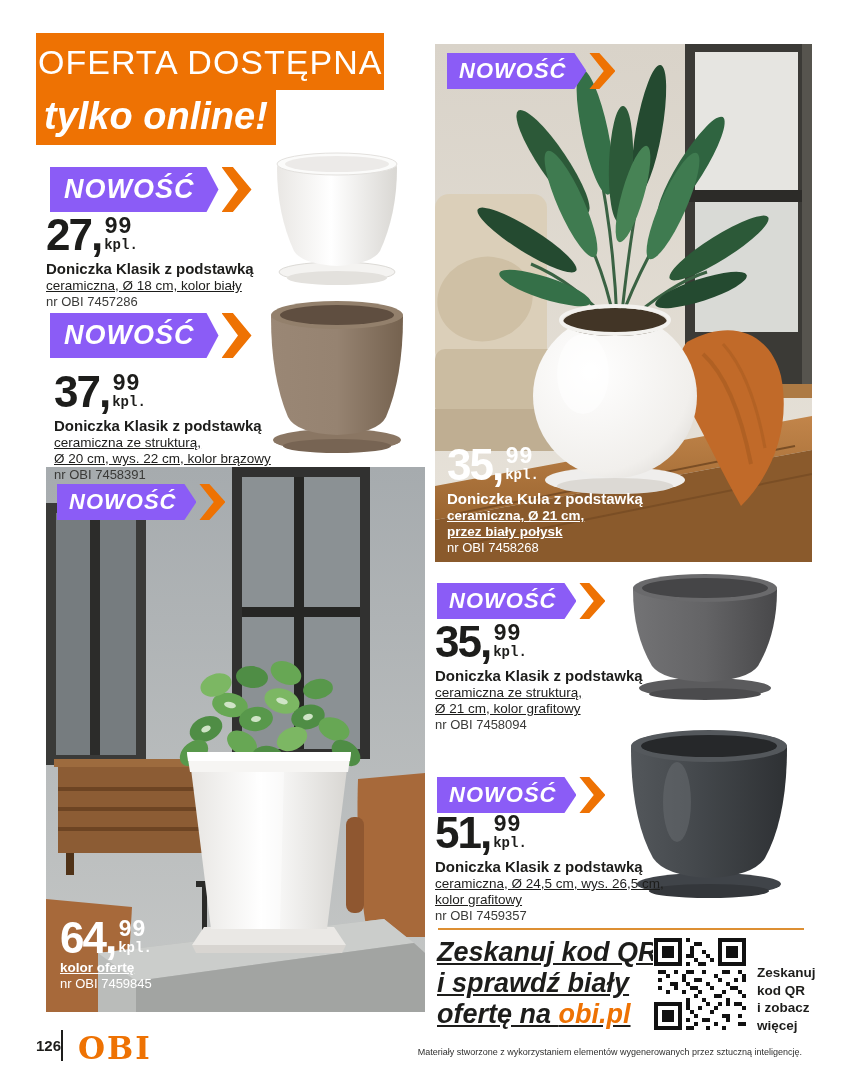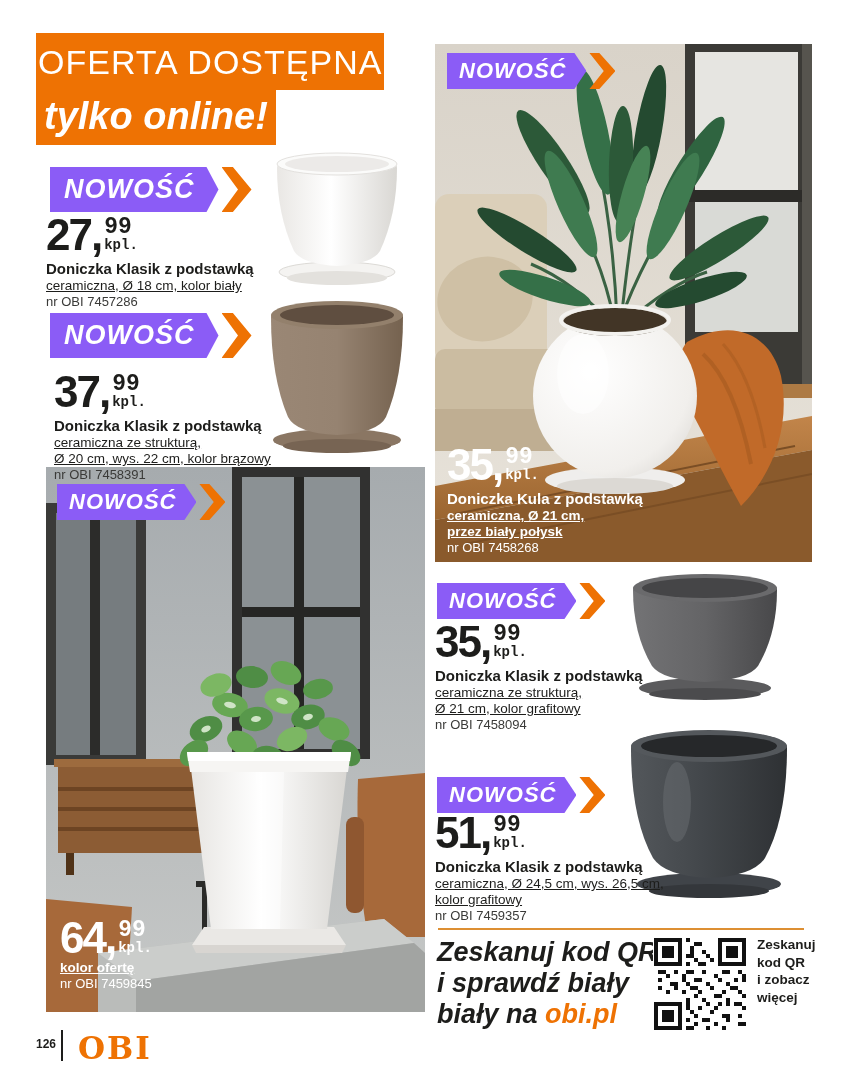--- a/index.html
+++ b/index.html
@@ -34,25 +34,25 @@
   .psku{font-size:13px;line-height:16px;white-space:nowrap;color:#3a3a38;}
   .white{color:#ffffff;}
   .white .psku{color:#ffffff;}
   .white .pdesc{font-weight:bold;}
 
   .photo{z-index:1;}
   .photo svg{display:block;width:100%;height:100%;}
 
   #divider{left:438px;top:928px;width:366px;height:2px;background:#dd8f33;z-index:6;}
 
-  .qr-head{left:437px;top:937px;font-size:27px;font-weight:bold;font-style:italic;line-height:31px;white-space:nowrap;z-index:6;}
+  .qr-head{left:437px;top:937px;font-size:27px;font-weight:bold;font-style:italic;line-height:31px;white-space:nowrap;z-index:6;text-decoration:underline;}
   .qr-link{color:#ee7203;cursor:pointer;}
-  .qr-side{left:757px;top:936px;font-size:13.5px;font-weight:bold;line-height:17.5px;white-space:nowrap;z-index:6;}
-
-  #pageno{left:36px;top:1037px;font-size:12px;font-weight:bold;}
+  .qr-side{left:757px;top:964px;font-size:13.5px;font-weight:bold;line-height:17.5px;white-space:nowrap;z-index:6;}
+
+  #pageno{left:36px;top:1037px;font-size:15px;font-weight:bold;}
   #vline{left:61px;top:1030px;width:2px;height:31px;background:#1d1d1b;}
   #obilogo{left:78px;top:1031px;font-family:"DejaVu Serif",serif;font-weight:bold;font-size:31px;
            color:#ee7203;letter-spacing:2px;line-height:34px;}
   #disclaimer{right:48px;top:1047px;font-size:9px;color:#2f2f2e;white-space:nowrap;}
 </style>
 </head>
 <body>
 
 <div class="page">
 
@@ -382,21 +382,21 @@
     </div>
     <div class="pdesc">kolor ofertę</div>
     <div class="psku">nr OBI 7459845</div>
   </div>
 
   <div class="abs" id="divider"></div>
 
   <div class="abs qr-head">
     <div>Zeskanuj kod QR</div>
     <div>i sprawdź biały</div>
-    <div><span>biały na </span><span class="qr-link">obi.pl</span></div>
+    <div><span>ofertę na </span><span class="qr-link">obi.pl</span></div>
   </div>
 
   <div class="abs photo" style="left:653px;top:937px;width:94px;height:94px;z-index:6;">
     <svg viewBox="0 0 94 94">
       <rect width="94" height="94" fill="#ffffff"></rect>
       <g fill="#111111">
         <rect x="1" y="1" width="28" height="28"></rect>
           <rect x="65" y="1" width="28" height="28"></rect>
           <rect x="1" y="65" width="28" height="28"></rect>
       </g>
@@ -481,14 +481,15 @@
   <div class="abs qr-side">
     <div>Zeskanuj</div>
     <div>kod QR</div>
     <div>i zobacz</div>
     <div>więcej</div>
   </div>
 
   <div class="abs" id="pageno">126</div>
   <div class="abs" id="vline"></div>
   <div class="abs" id="obilogo">OBI</div>
+  <div class="abs" id="disclaimer">Materiały stworzone z wykorzystaniem elementów wygenerowanych przez sztuczną inteligencję.</div>
 
 </div>
 
 </body></html>

